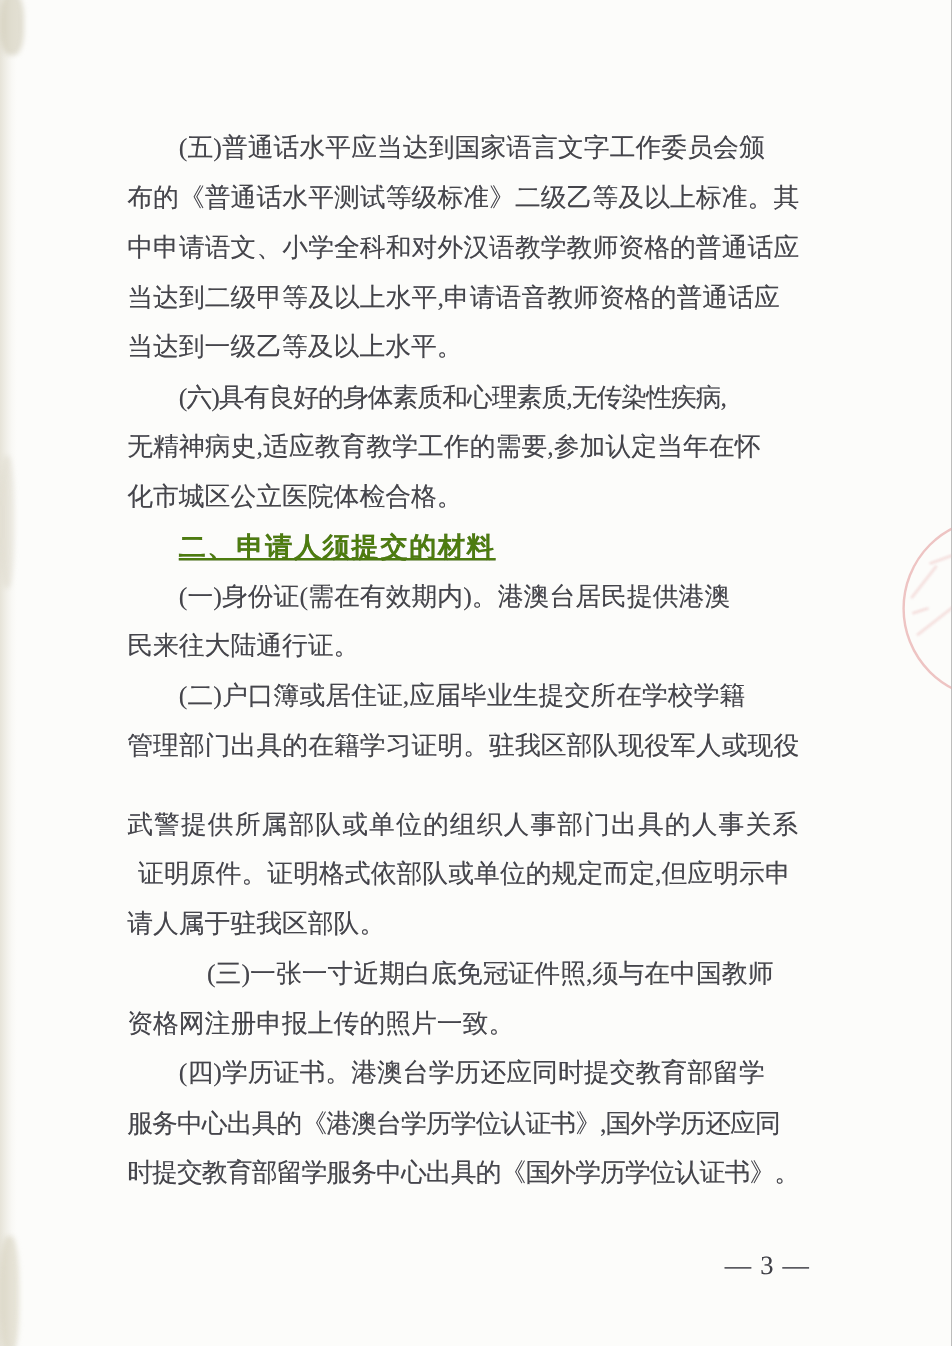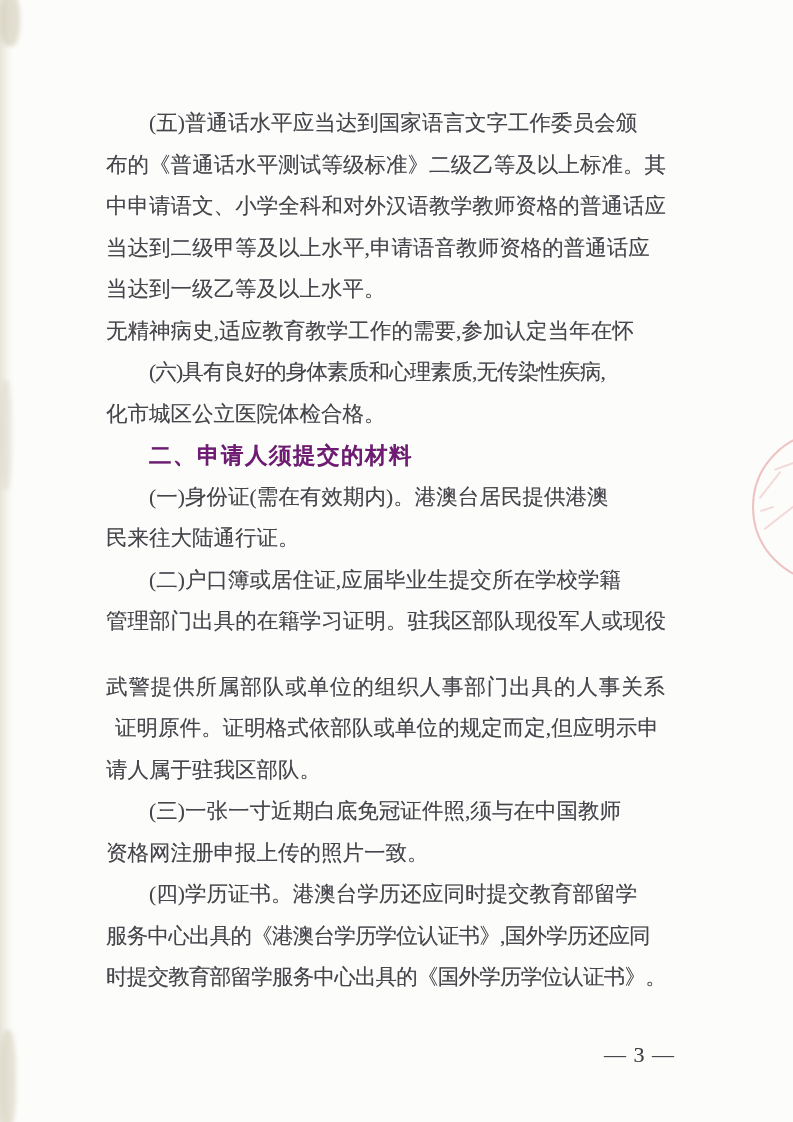--- a/index.html
+++ b/index.html
@@ -44,22 +44,23 @@
     position:absolute; left:106px; top:103px; width:562px;
     font-size:21.5px; line-height:41.5px;
     color:#45454b;
     text-shadow:0 0 0.5px rgba(80,80,90,0.45);
   }
   .line { height:41.5px; white-space:pre; }
   .line.indent { padding-left:43px; }
   .line.heading {
     font-family:"Liberation Sans","DejaVu Sans",sans-serif;
     font-weight:700; font-size:22.5px; letter-spacing:1.5px;
-    color:#701a75;
+    color:#4d7c0f;
     text-shadow:0 0 0.4px rgba(54,54,60,0.5);
+    text-decoration:underline;
   }
   .page-number {
     position:absolute; left:604px; top:1042px;
     font-size:22px; letter-spacing:1px; color:#3f3f46;
     text-shadow:0 0 0.5px rgba(70,70,80,0.4);
     white-space:pre;
   }
 </style>
 </head>
 <body>
@@ -76,32 +77,32 @@
   <div class="seal-mark m2"></div>
   <div class="seal-mark m3"></div>
   <div class="seal-mark m4"></div>
 
   <div class="content" id="doc-lines">
       <div class="line indent" style="letter-spacing: 0.04px;">(五)普通话水平应当达到国家语言文字工作委员会颁</div>
       <div class="line" style="letter-spacing: 0.04px;">布的《普通话水平测试等级标准》二级乙等及以上标准。其</div>
       <div class="line" style="letter-spacing: 0.04px;">中申请语文、小学全科和对外汉语教学教师资格的普通话应</div>
       <div class="line" style="letter-spacing: 0.04px;">当达到二级甲等及以上水平,申请语音教师资格的普通话应</div>
       <div class="line" style="letter-spacing: 0px;">当达到一级乙等及以上水平。</div>
+      <div class="line indent" style="letter-spacing: -0.82px;">(六)具有良好的身体素质和心理素质,无传染性疾病,</div>
       <div class="line" style="letter-spacing: 0.04px;">无精神病史,适应教育教学工作的需要,参加认定当年在怀</div>
-      <div class="line indent" style="letter-spacing: -0.82px;">(六)具有良好的身体素质和心理素质,无传染性疾病,</div>
       <div class="line" style="letter-spacing: 0px;">化市城区公立医院体检合格。</div>
       <div class="line indent heading">二、申请人须提交的材料</div>
       <div class="line indent" style="letter-spacing: 0.04px;">(一)身份证(需在有效期内)。港澳台居民提供港澳</div>
       <div class="line" style="letter-spacing: 0px;">民来往大陆通行证。</div>
       <div class="line indent" style="letter-spacing: 0.04px;">(二)户口簿或居住证,应届毕业生提交所在学校学籍</div>
       <div class="line" style="letter-spacing: 0.04px;">管理部门出具的在籍学习证明。驻我区部队现役军人或现役</div>
       <div class="line" style="letter-spacing: 0.9px; margin-top: 24px;">武警提供所属部队或单位的组织人事部门出具的人事关系</div>
       <div class="line" style="letter-spacing: 0.04px; text-align: center;">证明原件。证明格式依部队或单位的规定而定,但应明示申</div>
       <div class="line" style="letter-spacing: 0px;">请人属于驻我区部队。</div>
-      <div class="line indent" style="letter-spacing: 0.04px;">(三)一张一寸近期白底免冠证件照,须与在中国教师</div>
+      <div class="line indent" style="letter-spacing: 0.04px; text-align: center;">(三)一张一寸近期白底免冠证件照,须与在中国教师</div>
       <div class="line" style="letter-spacing: 0px;">资格网注册申报上传的照片一致。</div>
       <div class="line indent" style="letter-spacing: 0.04px;">(四)学历证书。港澳台学历还应同时提交教育部留学</div>
       <div class="line" style="letter-spacing: -0.76px;">服务中心出具的《港澳台学历学位认证书》,国外学历还应同</div>
       <div class="line" style="letter-spacing: -0.76px;">时提交教育部留学服务中心出具的《国外学历学位认证书》。</div>
     </div>
 
   <div class="page-number">— 3 —</div>
 </div>
 
 </body></html>

